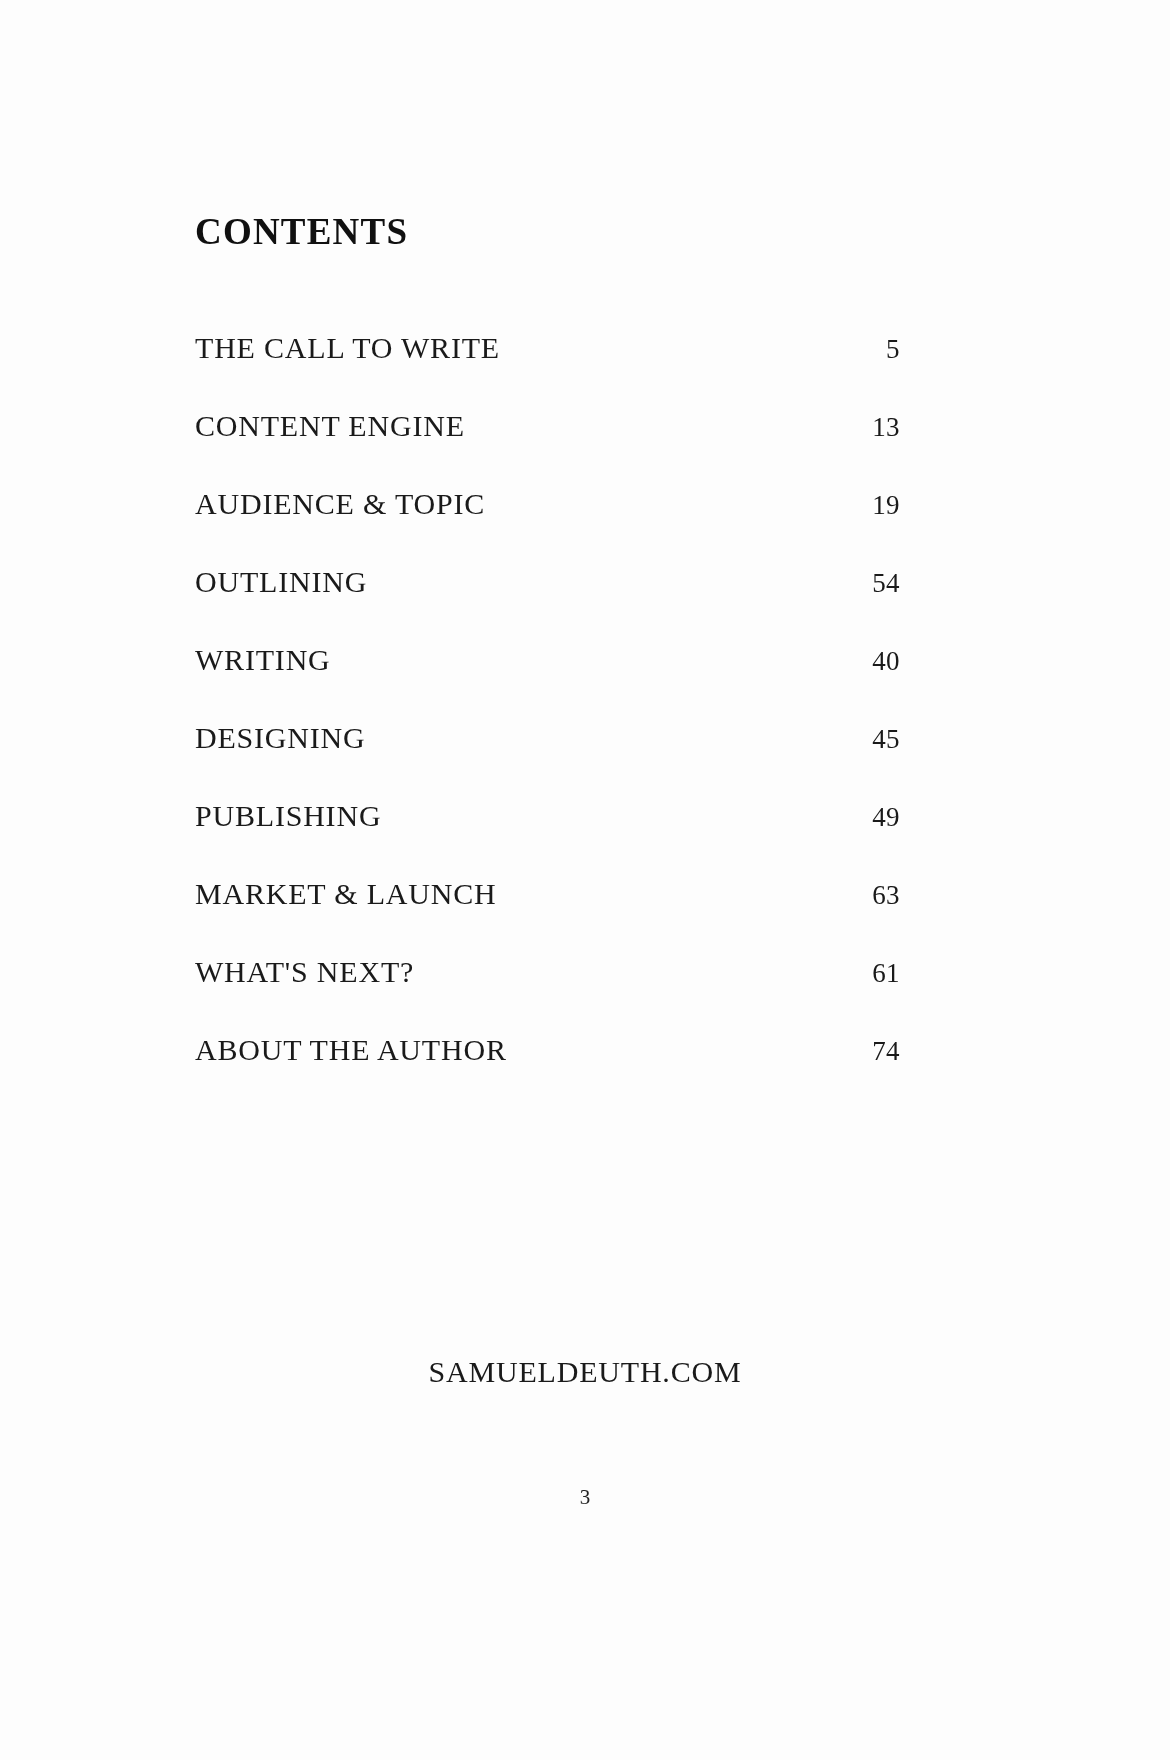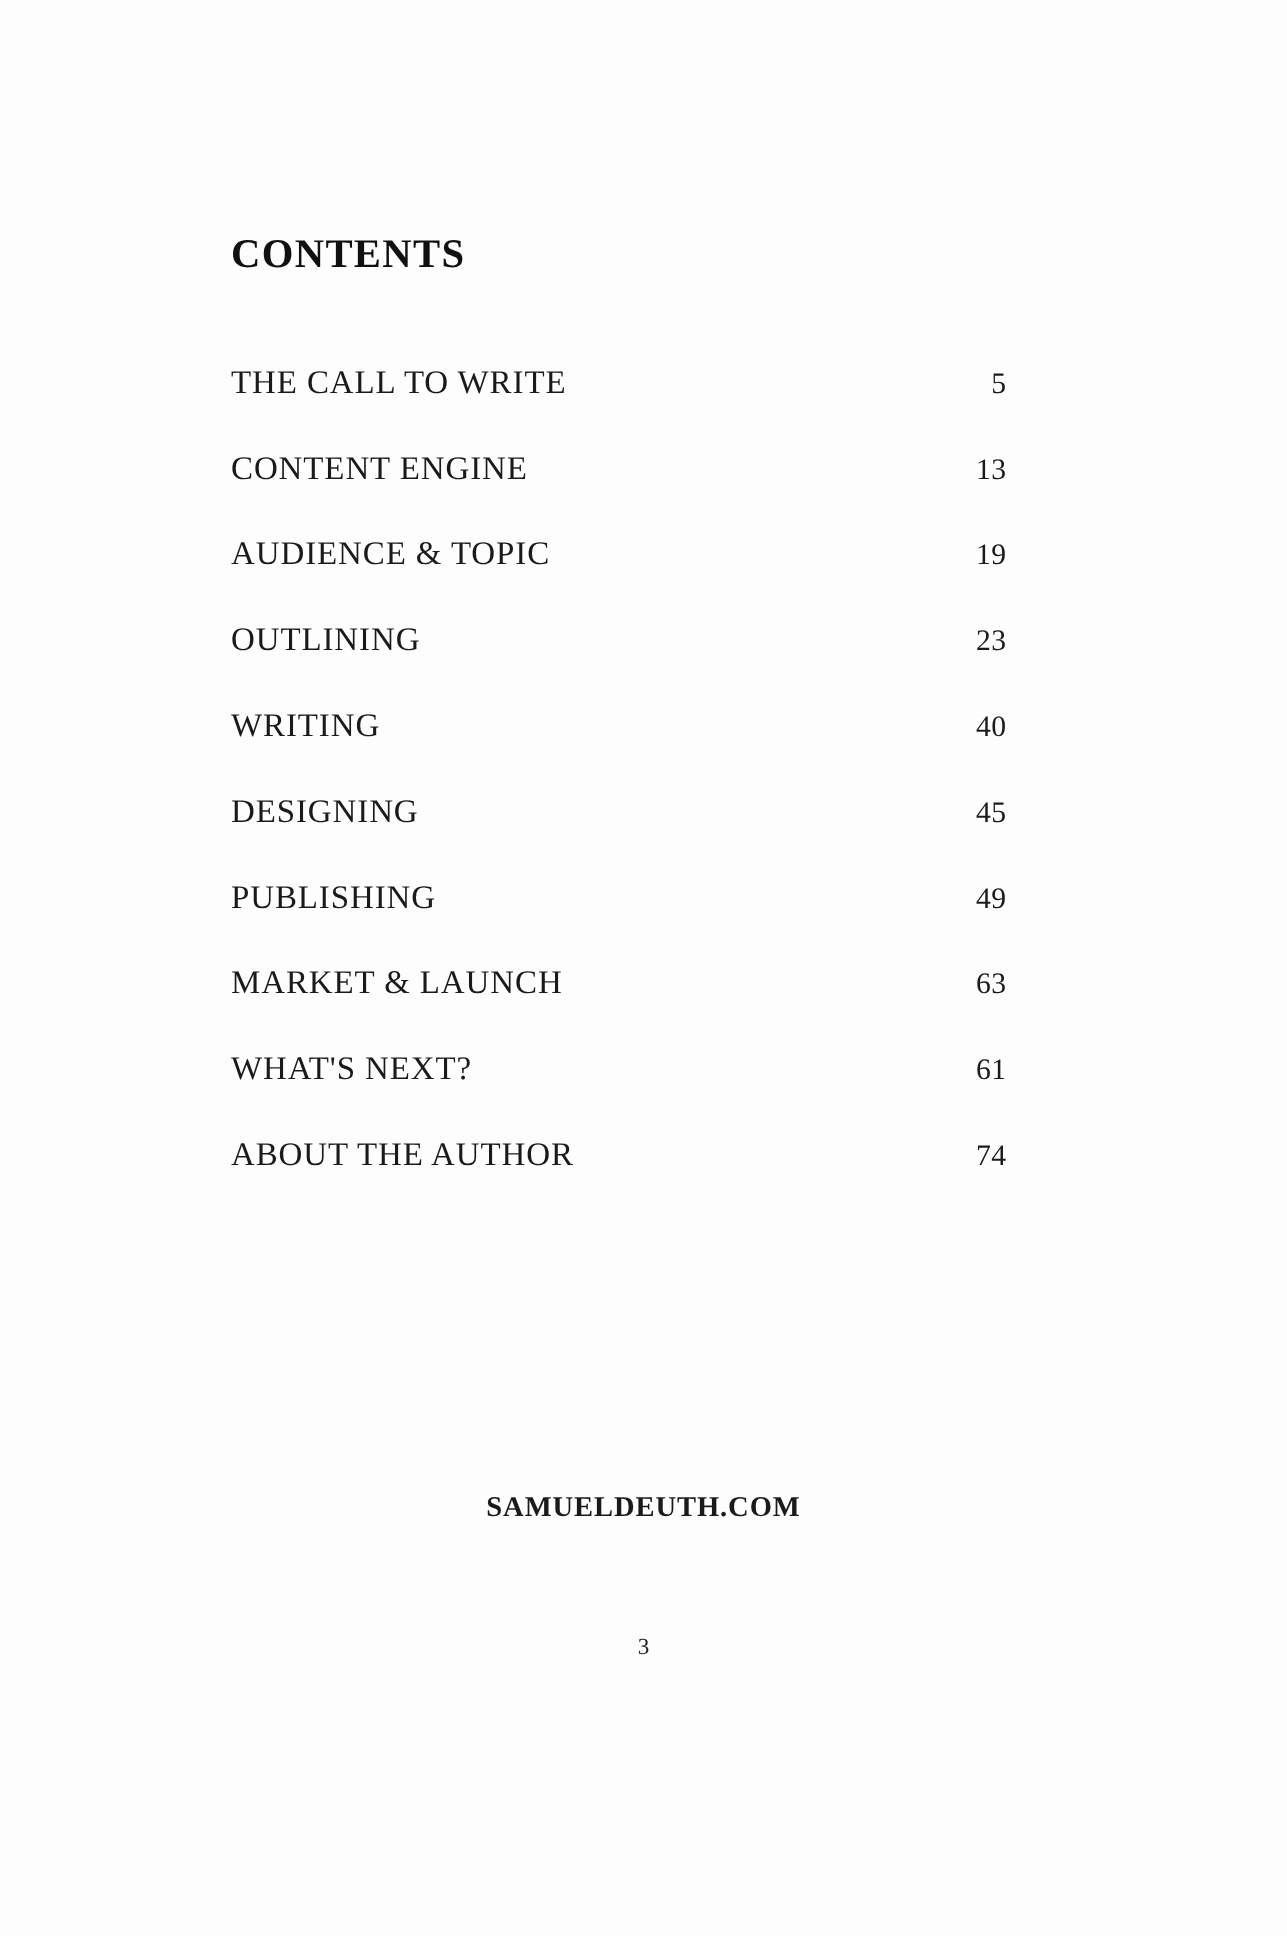--- a/index.html
+++ b/index.html
@@ -20,21 +20,21 @@
     position: absolute;
     top: 0;
     left: 0;
     width: 1170px;
     height: 1760px;
     background: #fdfdfd;
   }
 
   .content-wrap {
     position: absolute;
-    left: 210px;
+    left: 195px;
     top: 210px;
     width: 760px;
   }
 
   .toc-title {
     font-size: 37px;
     font-weight: bold;
     letter-spacing: 1.2px;
     color: #101010;
     margin: 0 0 78px 0;
@@ -69,24 +69,23 @@
     min-width: 34px;
     text-align: right;
   }
 
   .footer-site {
     position: absolute;
     left: 0;
     right: 0;
     top: 1355px;
     text-align: center;
-    font-size: 26px;
+    font-size: 30px;
     letter-spacing: 0.8px;
     color: #1a1a1a;
-    font-weight: bold;
   }
 
   .page-number {
     position: absolute;
     left: 0;
     right: 0;
     top: 1485px;
     text-align: center;
     font-size: 21px;
     color: #242424;
@@ -113,21 +112,21 @@
         <span class="toc-page">13</span>
       </li>
 
       <li class="toc-row">
         <span class="toc-label">AUDIENCE &amp; TOPIC</span>
         <span class="toc-page">19</span>
       </li>
 
       <li class="toc-row">
         <span class="toc-label">OUTLINING</span>
-        <span class="toc-page">23</span>
+        <span class="toc-page">54</span>
       </li>
 
       <li class="toc-row">
         <span class="toc-label">WRITING</span>
         <span class="toc-page">40</span>
       </li>
 
 
       <li class="toc-row">
         <span class="toc-label">DESIGNING</span>

